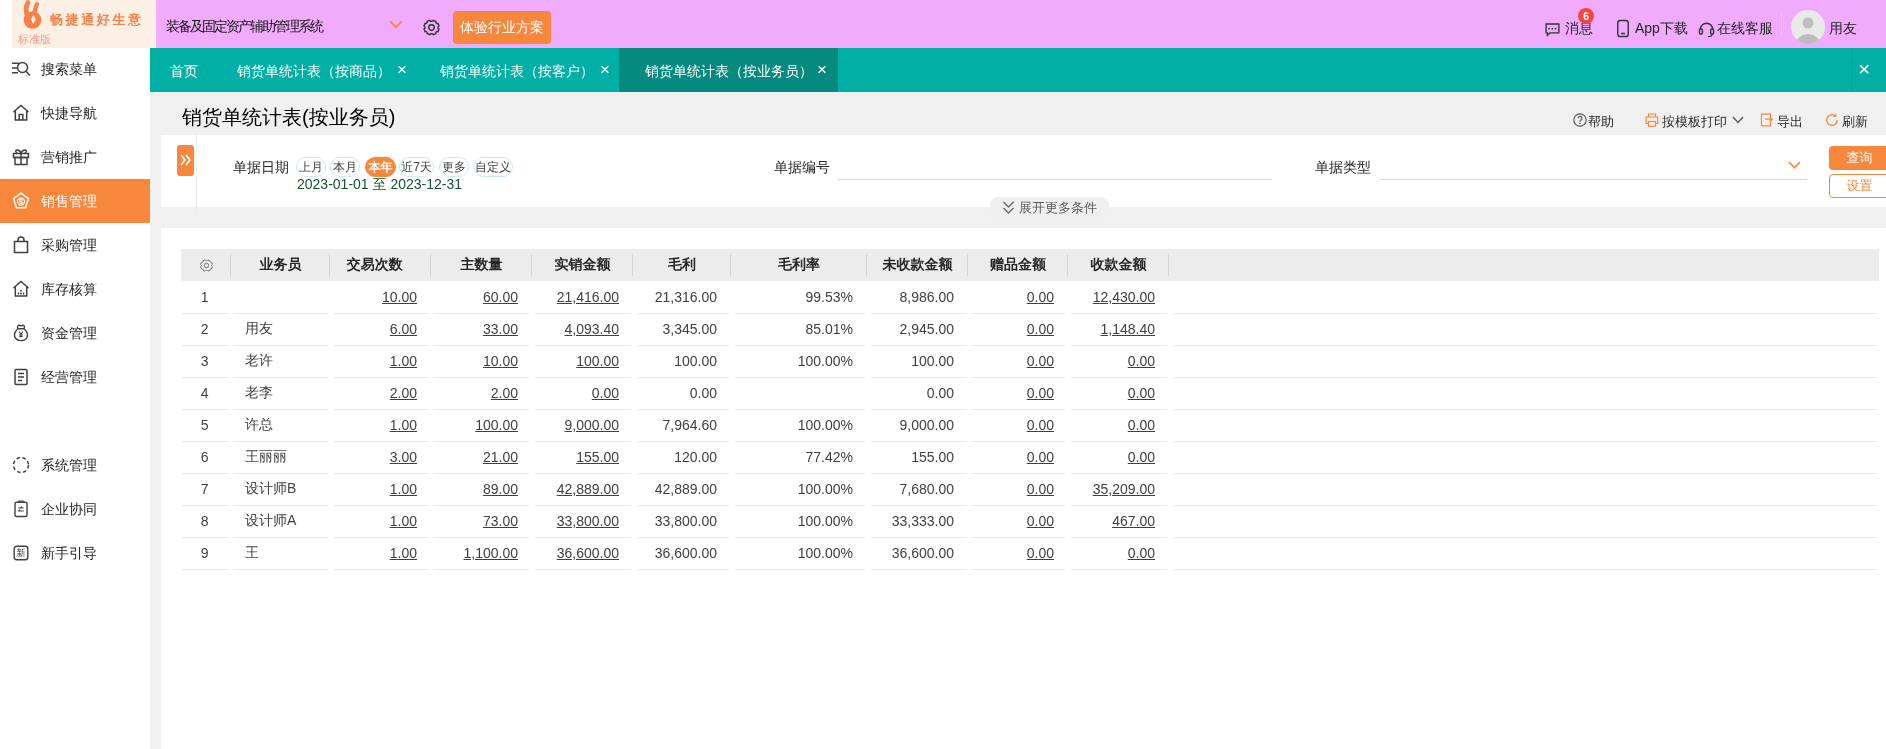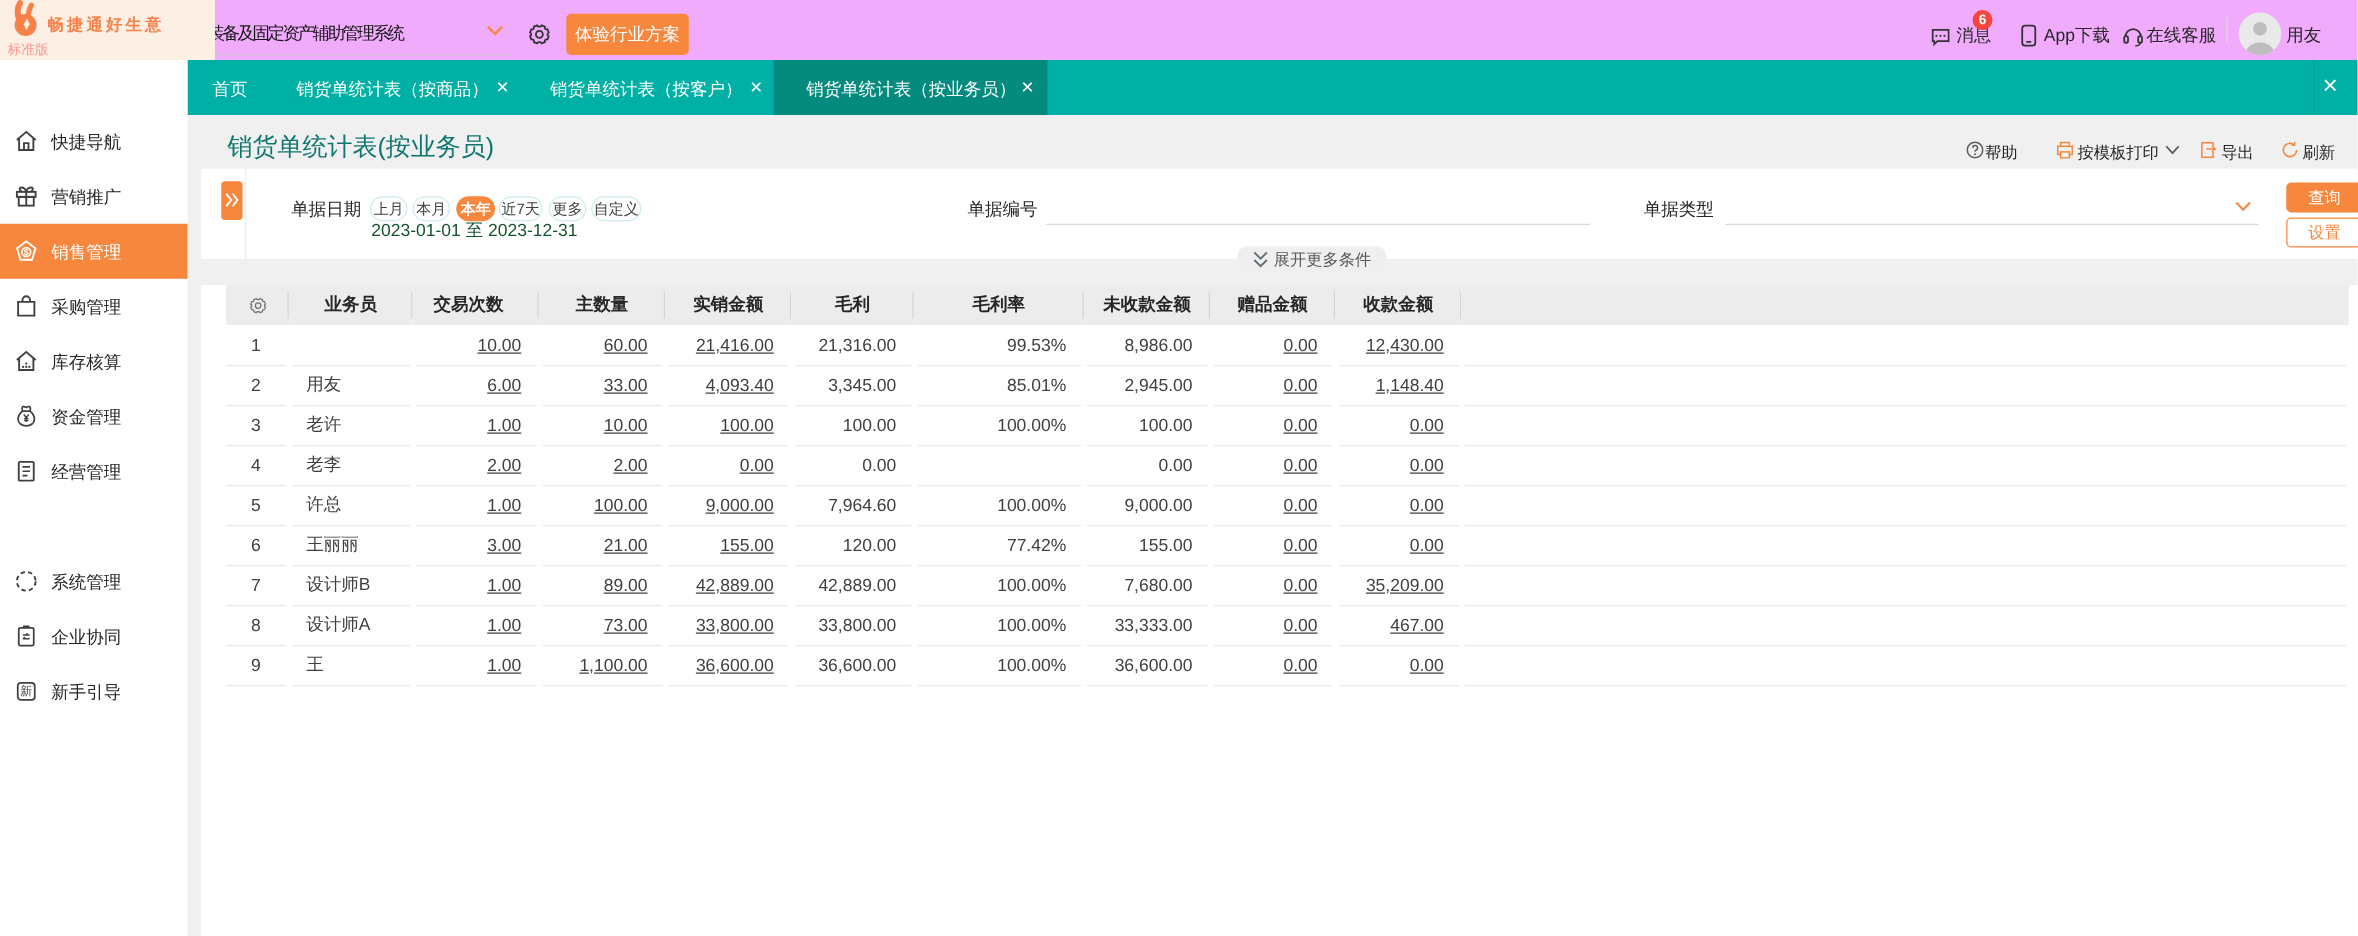--- a/index.html
+++ b/index.html
@@ -1,52 +1,52 @@
 <!DOCTYPE html>
 <html><head>
 <meta charset="utf-8">
 <style>
 * { margin:0; padding:0; box-sizing:border-box; }
 html,body { width:1886px; height:749px; overflow:hidden; font-family:"Liberation Sans",sans-serif; background:#fff; }
 .abs { position:absolute; }
 
 #sidebar { position:absolute; left:0; top:0; width:150px; height:749px; background:#fff; z-index:5; }
-#logo { position:absolute; left:0; top:0; width:172px; height:48px; background:#fcefe3; }
+#logo { position:absolute; left:12px; top:0; width:144px; height:48px; background:#fcefe3; }
 .menu-item { position:absolute; left:0; width:150px; height:44px; color:#262626; font-size:14px; }
 .menu-item .mi-ico { position:absolute; left:11px; top:50%; margin-top:-10px; width:20px; height:20px; }
 .menu-item .mi-txt { position:absolute; left:41px; top:50%; margin-top:-9px; line-height:18px; }
 .menu-item.active { background:#f7873d; color:#fff; }
 
 #topbar { position:absolute; left:150px; top:0; width:1736px; height:48px; background:#f0abfc; }
 #sysname { position:absolute; left:16px; top:18px; font-size:14px; letter-spacing:-2px; color:#141414; }
 #sysline { position:absolute; left:16px; top:43px; width:243px; height:1px; background:#ccc; }
 #topbtn { position:absolute; left:303px; top:11px; width:98px; height:33px; background:#f7873d; border-radius:4px; color:#fff; font-size:14px; text-align:center; line-height:33px; }
 .tr-item { position:absolute; top:0; height:48px; font-size:14px; color:#262626; }
 
 #tabbar { position:absolute; left:150px; top:48px; width:1736px; height:44px; background:#01b0a5; color:#fff; font-size:14px; }
 #tab-active { position:absolute; left:469px; top:0; width:219px; height:44px; background:#058a7e; }
 
 #content { position:absolute; left:150px; top:92px; width:1736px; height:657px; background:#f0f0f0; }
-#pagetitle { position:absolute; left:32px; top:12px; font-size:20px; color:#0f766e; }
+#pagetitle { position:absolute; left:32px; top:12px; font-size:20px; color:#000000; }
 .tool { position:absolute; top:21px; height:17px; font-size:13px; color:#262626; }
 
 #fpanel { position:absolute; left:11px; top:43px; width:1725px; height:72px; background:#fff; }
 #collbtn { position:absolute; left:16px; top:10px; width:17px; height:31px; background:#f7873d; border-radius:3px; color:#fff; }
 #vline { position:absolute; left:35px; top:0; width:1px; height:84px; background:#ededed; }
 .flabel { font-size:14px; color:#262626; position:absolute; top:24px; }
 .pill { position:absolute; top:22px; height:20px; line-height:18px; border:1px solid #cdebee; border-radius:10px; background:#fff; font-size:12px; color:#404040; text-align:center; }
 .pill.on { background:#f7873d; border-color:#f7873d; color:#fff; font-weight:bold; }
 #daterange { position:absolute; left:136px; top:41px; font-size:14px; color:#14532d; }
 .uline { position:absolute; height:1px; background:#d9d9d9; top:44px; }
 #qbtn { position:absolute; left:1668px; top:11px; width:61px; height:24px; background:#f7873d; border-radius:4px; color:#fff; font-size:13px; text-align:center; line-height:24px; }
 #sbtn { position:absolute; left:1668px; top:39px; width:61px; height:24px; background:#fff; border:1px solid #f7873d; border-radius:4px; color:#f7873d; font-size:13px; text-align:center; line-height:22px; }
 #chip { position:absolute; left:840px; top:105px; width:119px; height:22px; background:#efefef; border-radius:8px 8px 0 0; font-size:13px; color:#595959; text-align:center; line-height:22px; }
 
 #card { position:absolute; left:11px; top:136px; width:1725px; height:521px; background:#fff; }
-table { border-collapse:collapse; table-layout:fixed; margin-left:20px; width:1698px; font-size:14px; }
+table { border-collapse:collapse; table-layout:fixed; margin-left:20px; margin-top:21px; width:1698px; font-size:14px; }
 th { background:#ececec; height:32px; font-weight:bold; color:#262626; position:relative; }
 th:after { content:""; position:absolute; right:0; top:5px; bottom:5px; width:1px; background:#d4d4d4; }
 th:last-child:after { display:none; }
 td { height:32px; color:#404040; border-bottom:1px solid #e9e9e9; border-right:5px solid #fff; background:#fff; }
 td.num, th.num { text-align:right; padding-right:11.5px; }
 td.name { text-align:left; padding-left:11.5px; }
 td.ctr { text-align:center; }
 a.lk { color:#404040; text-decoration:underline; }
 </style>
 </head>
@@ -112,20 +112,30 @@
 <div id="sidebar">
   <div id="logo">
     <svg class="abs" style="left:8px;top:0px" width="26" height="30" viewBox="0 0 26 30">
       <circle cx="12.5" cy="20" r="8.8" fill="#f8814a"></circle>
       <path d="M7.6 16.5 C5.4 11.5 5.9 5.5 8 2.6" fill="none" stroke="#f8814a" stroke-width="4.8" stroke-linecap="round"></path>
       <path d="M14.3 13.5 C14.8 10.5 15.6 6.5 17.1 4.2" fill="none" stroke="#f8814a" stroke-width="4.2" stroke-linecap="round"></path>
       <path fill="#fcefe3" d="M13.7 14.6 L15.7 19.4 L13.1 24.2 L11.1 19.3 Z"></path>
     </svg>
     <div class="abs" style="left:38px;top:11px;font-size:13px;font-weight:bold;color:#f8814a;letter-spacing:2.6px;">畅捷通好生意</div>
     <div class="abs" style="left:6px;top:32px;font-size:11px;color:#fa9a94;">标准版</div>
+  </div>
+  <div class="menu-item" style="top:47px">
+    <svg class="mi-ico" viewBox="0 0 20 20">
+        <g fill="none" stroke="#404040" stroke-width="1.5">
+          <path d="M1 4.2 h7 M1 9 h5.5 M1 13.8 h6"></path>
+          <circle cx="11.5" cy="8.5" r="5"></circle>
+          <path d="M15.2 12.4 L19 16.5"></path>
+        </g>
+      </svg>
+    <div class="mi-txt">搜索菜单</div>
   </div>
   <div class="menu-item" style="top:91px">
     <svg class="mi-ico" viewBox="0 0 20 20">
         <g fill="none" stroke="#404040" stroke-width="1.5">
           <path d="M2.5 9 L10 2.5 L17.5 9 M4.3 8 V17 H15.7 V8 M8.2 17 V11.5 H11.8 V17"></path>
         </g>
       </svg>
     <div class="mi-txt">快捷导航</div>
   </div>
   <div class="menu-item" style="top:135px">

